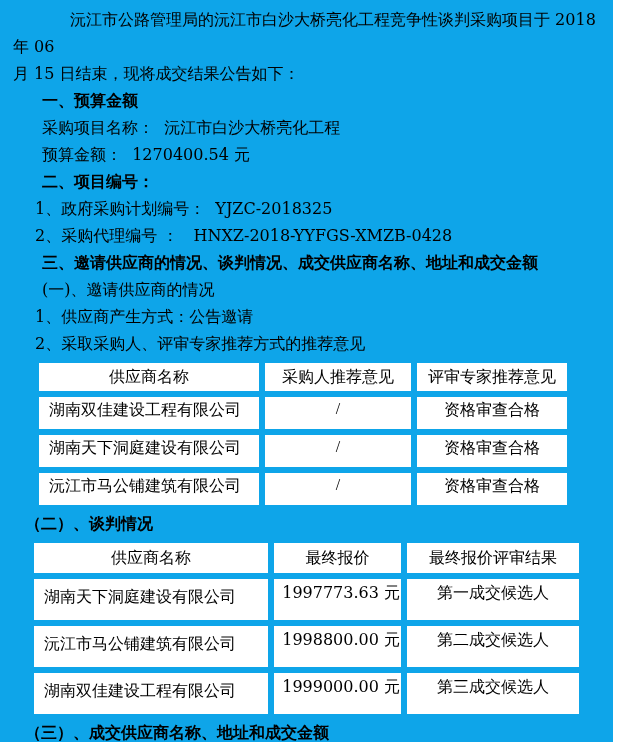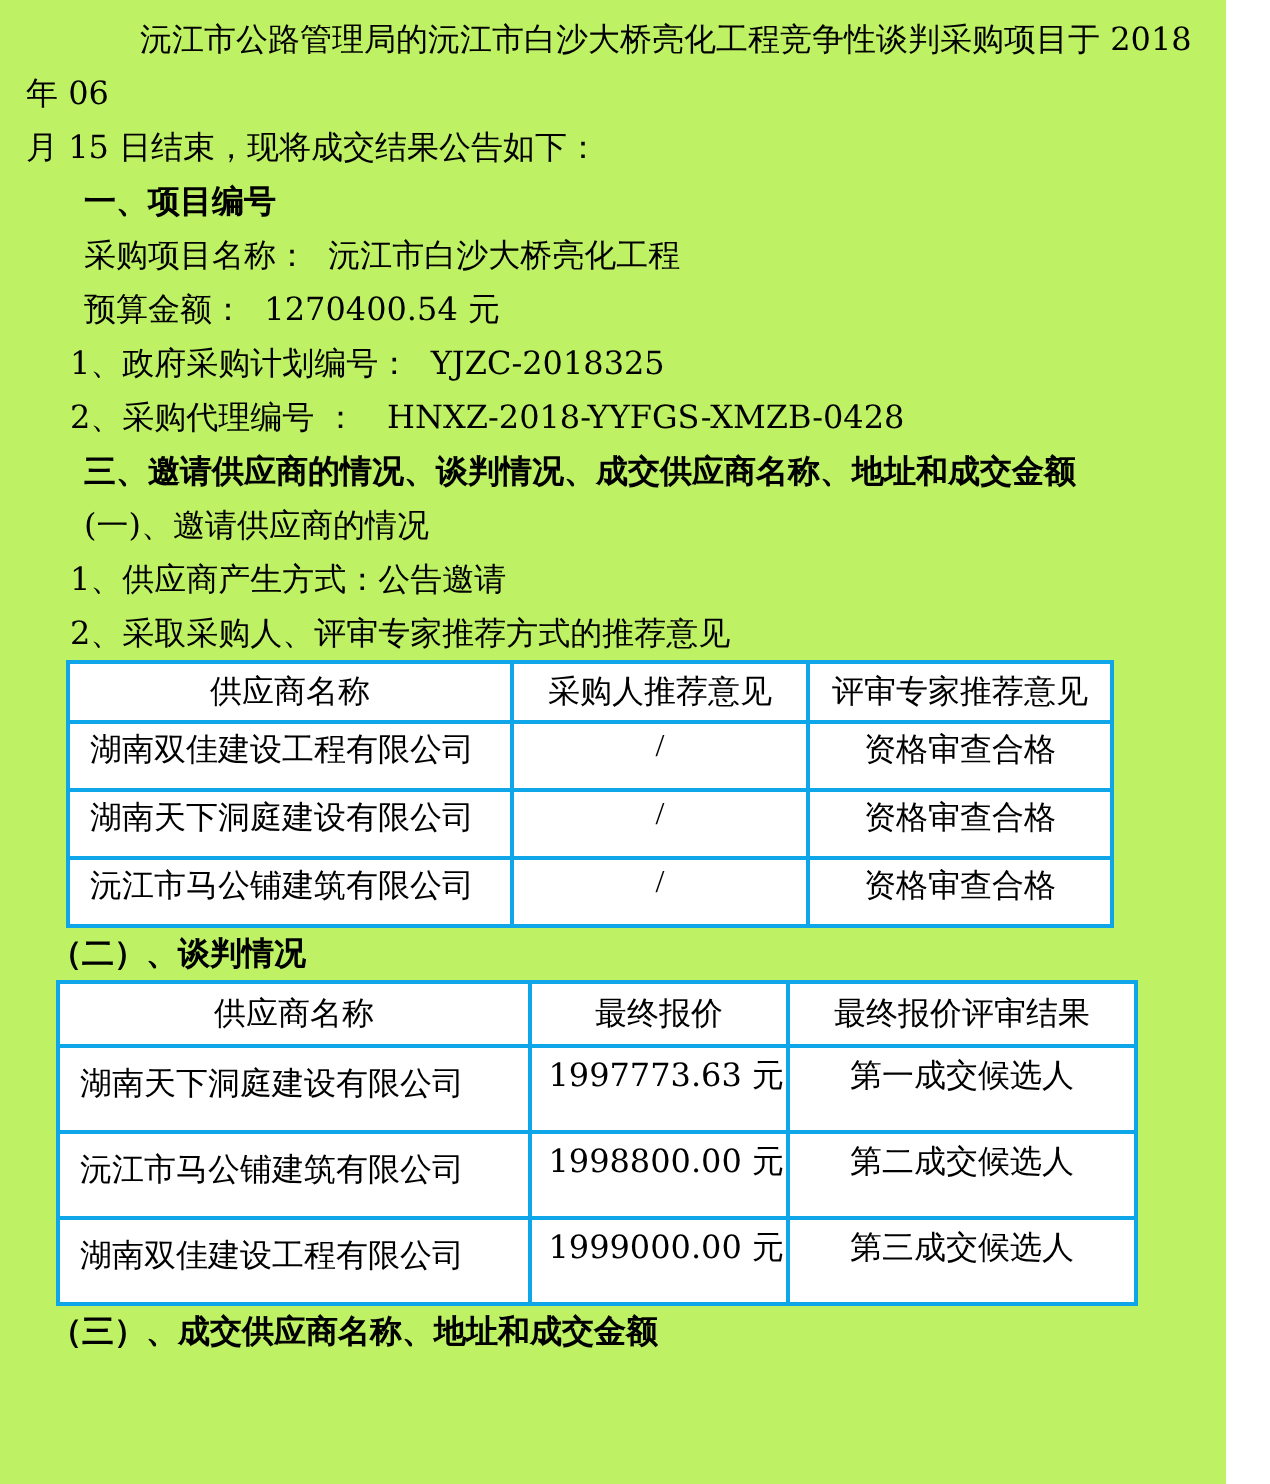--- a/index.html
+++ b/index.html
@@ -6,21 +6,21 @@
   body {
     width: 635px; height: 742px;
     background: #ffffff;
     font-family: "DejaVu Serif", "Liberation Serif", serif;
     color: #000000;
   }
   #screen {
     position: relative;
     width: 613px; height: 742px;
     overflow: hidden;
-    background: #bef264;
+    background: #0ea5e9;
     box-sizing: border-box;
     padding: 6px 8px 0 8px;
     font-size: 16px;
   }
   .ln {
     margin: 0;
     line-height: 27px;
     white-space: pre-wrap;
   }
   .intro { margin-left: 5px; margin-right: 2px; line-height: 27px; }
@@ -30,21 +30,21 @@
   .ml35 { margin-left: 27px; }
   .ml47 { margin-left: 17px; font-weight: bold; }
   .sub-ln { line-height: 26px; }
 
   table {
     border-collapse: collapse;
     table-layout: fixed;
     background: #ffffff;
   }
   td {
-    border: 2px solid #0ea5e9;
+    border: 6px solid #0ea5e9;
     font-size: 16px;
     overflow: hidden;
     white-space: pre-wrap;
   }
   
   #invite-table { width: 510px; margin-left: 25px; }
   #invite-table .c0 { width: 218px; }
   #invite-table .c1 { width: 144px; font-family: Liberation Serif, serif; }
   #invite-table .c2 { width: 148px; }
   #invite-table tr.hdr td { height: 26px; text-align: center; vertical-align: middle; }
@@ -63,24 +63,25 @@
   #nego-table tr.row td.c2 { text-align: center; }
 </style>
 </head>
 <body>
 
 <div id="screen">
 
   <p class="ln intro first">沅江市公路管理局的沅江市白沙大桥亮化工程竞争性谈判采购项目于 2018 年 06</p>
   <p class="ln intro">月 15 日结束，现将成交结果公告如下：</p>
 
-  <p class="ln bold ml42">一、项目编号</p>
+  <p class="ln bold ml42">一、预算金额</p>
   <p class="ln ml42">采购项目名称：  沅江市白沙大桥亮化工程</p>
   <p class="ln ml42">预算金额：  1270400.54 元</p>
 
+  <p class="ln bold ml42">二、项目编号：</p>
   <p class="ln ml35">1、政府采购计划编号：  YJZC-2018325</p>
   <p class="ln ml35">2、采购代理编号 ：   HNXZ-2018-YYFGS-XMZB-0428</p>
 
   <p class="ln bold ml42">三、邀请供应商的情况、谈判情况、成交供应商名称、地址和成交金额</p>
   <p class="ln ml42">(一)、邀请供应商的情况</p>
   <p class="ln ml35">1、供应商产生方式：公告邀请</p>
   <p class="ln ml35">2、采取采购人、评审专家推荐方式的推荐意见</p>
 
   <table id="invite-table">
     <tbody>

